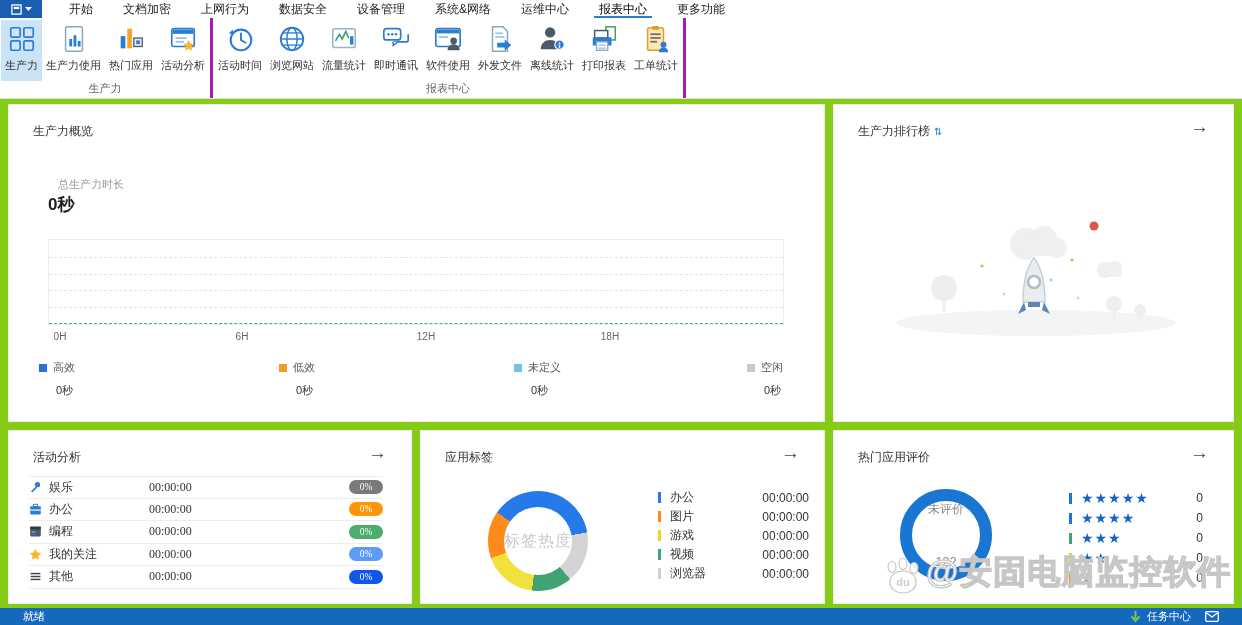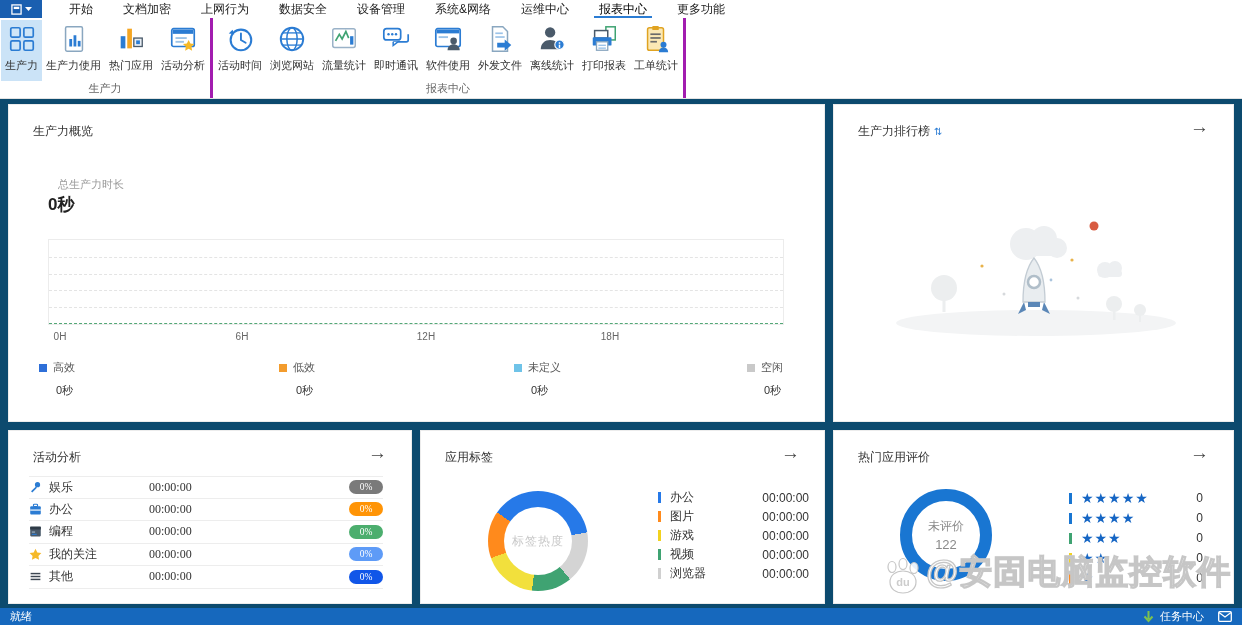--- a/index.html
+++ b/index.html
@@ -18,21 +18,21 @@
   .ribbon { position:absolute; top:18px; left:0; right:0; height:81px; background:#fff; border-bottom:1px solid #e3e3e3; display:flex; }
   .rgroup { display:flex; flex-direction:column; border-right:3px solid #a21caf; }
   .rgroup-buttons { display:flex; flex:1; align-items:stretch; padding:2px 1px 0 1px; }
   .rbtn { display:flex; flex-direction:column; align-items:center; justify-content:flex-start; padding:4px 4px 2px; cursor:pointer; }
   .rbtn.selected { background:#cbe3f7; }
   .rbtn svg { width:30px; height:30px; margin-bottom:4px; }
   .rbtn .lbl { font-size:11px; color:#333; white-space:nowrap; }
   .rgroup-label { height:17px; font-size:11px; color:#666; text-align:center; line-height:15px; }
 
   
-  .content { position:absolute; top:99px; left:0; right:0; bottom:17px; background:#0c4a6e; }
+  .content { position:absolute; top:99px; left:0; right:0; bottom:17px; background:#84cc16; }
   .panel { position:absolute; background:#fff; border:1px solid #ececec; }
   .panel-title { position:absolute; top:18px; left:24px; font-size:12px; color:#333; }
   .panel-arrow { position:absolute; top:12px; right:24px; font-size:19px; color:#444; cursor:pointer; line-height:1; }
   .sort-icon { color:#2b7cd3; font-size:10px; margin-left:4px; cursor:pointer; }
 
   
   .p-overview { left:8px; top:5px; width:817px; height:318px; }
   .ov-total-label { position:absolute; left:49px; top:72px; font-size:11px; color:#9a9a9a; }
   .ov-total-value { position:absolute; left:39px; top:88px; font-size:17px; font-weight:bold; color:#222; }
   .ov-chart { position:absolute; left:39px; top:134px; width:736px; height:86px; border:1px solid #ececec; }
@@ -54,21 +54,21 @@
   .act-row { display:flex; align-items:center; height:22.5px; border-bottom:1px solid #ededed; }
   .act-row:first-child { border-top:1px solid #ededed; }
   .act-row svg { width:13px; height:13px; flex:none; }
   .act-label { margin-left:7px; width:100px; font-size:12px; color:#333; }
   .act-time { font-size:12px; color:#333; }
   .act-badge { margin-left:auto; min-width:34px; height:14px; border-radius:8px; color:#fff; font-size:9.5px; line-height:14px; text-align:center; }
 
   
   .p-tags { left:420px; top:331px; width:405px; height:174px; }
   .donut { position:absolute; left:67px; top:60px; width:100px; height:100px; border-radius:50%; }
-  .donut-hole { position:absolute; inset:16px; background:#fff; border-radius:50%; display:flex; align-items:center; justify-content:center; font-size:12px; color:#c9c9c9; letter-spacing:1px; }
+  .donut-hole { position:absolute; inset:16px; background:#fff; border-radius:50%; display:flex; align-items:center; justify-content:center; font-size:16px; color:#c9c9c9; letter-spacing:1px; }
   .tag-legend { position:absolute; left:237px; right:15px; top:57px; }
   .tag-row { display:flex; align-items:center; height:19px; }
   .tick { width:3px; height:11px; flex:none; }
   .tag-label { margin-left:9px; font-size:12px; color:#333; }
   .tag-time { margin-left:auto; font-size:12px; color:#333; }
 
   
   .p-ratings { left:833px; top:331px; width:401px; height:174px; }
   .rate-ring { position:absolute; left:66px; top:58px; width:92px; height:92px; border-radius:50%; border:12px solid #1976d2; display:flex; flex-direction:column; align-items:center; justify-content:center; }
   .ring-label { font-size:12px; color:#8a8a8a; }
@@ -77,21 +77,21 @@
   .rate-row { display:flex; align-items:center; height:20px; }
   .rate-stars { margin-left:9px; font-size:14px; color:#1666c4; letter-spacing:1px; line-height:1; }
   .rate-count { margin-left:auto; font-size:12px; color:#333; }
 
   
   .watermark { position:absolute; left:882px; top:550px; display:flex; align-items:flex-end; gap:2px; z-index:6; pointer-events:none; }
   .wm-text { font-size:33px; font-weight:bold; color:rgba(255,255,255,0.92);
              -webkit-text-stroke:1.2px #c6c6c6; text-shadow:0 0 1px #cfcfcf; letter-spacing:1px; white-space:nowrap; }
 
   
-  .statusbar { position:absolute; left:0; right:0; bottom:0; height:17px; background:#1668bd; display:flex; align-items:center; padding:0 10px; color:#fff; font-size:11px; }
+  .statusbar { position:absolute; left:0; right:0; bottom:0; height:17px; background:#1668bd; display:flex; align-items:center; padding:0 23px; color:#fff; font-size:11px; }
   .sb-right { margin-left:auto; display:flex; align-items:center; gap:6px; }
 </style>
 </head>
 <body>
 
 <div class="app">
 
   <div class="menubar">
     <div class="app-btn">
       <svg width="11" height="11" viewBox="0 0 12 12">
@@ -434,21 +434,21 @@
           <span class="tick" style="background: rgb(208, 208, 208);"></span>
           <span class="tag-label">浏览器</span>
           <span class="tag-time">00:00:00</span>
         </div>
       </div>
     </div>
 
     <div class="panel p-ratings">
       <div class="panel-title">热门应用评价</div>
       <span class="panel-arrow">→</span>
-      <div class="rate-ring" style="border-color: rgb(25, 118, 210);">
+      <div class="rate-ring" style="border-color: rgb(25, 118, 210); justify-content: space-between;">
         <span class="ring-label">未评价</span>
         <span class="ring-value">122</span>
       </div>
       <div class="rate-list">
         <div class="rate-row">
           <span class="tick" style="background: rgb(25, 118, 210);"></span>
           <span class="rate-stars">★★★★★</span>
           <span class="rate-count">0</span>
         </div>
         <div class="rate-row">

